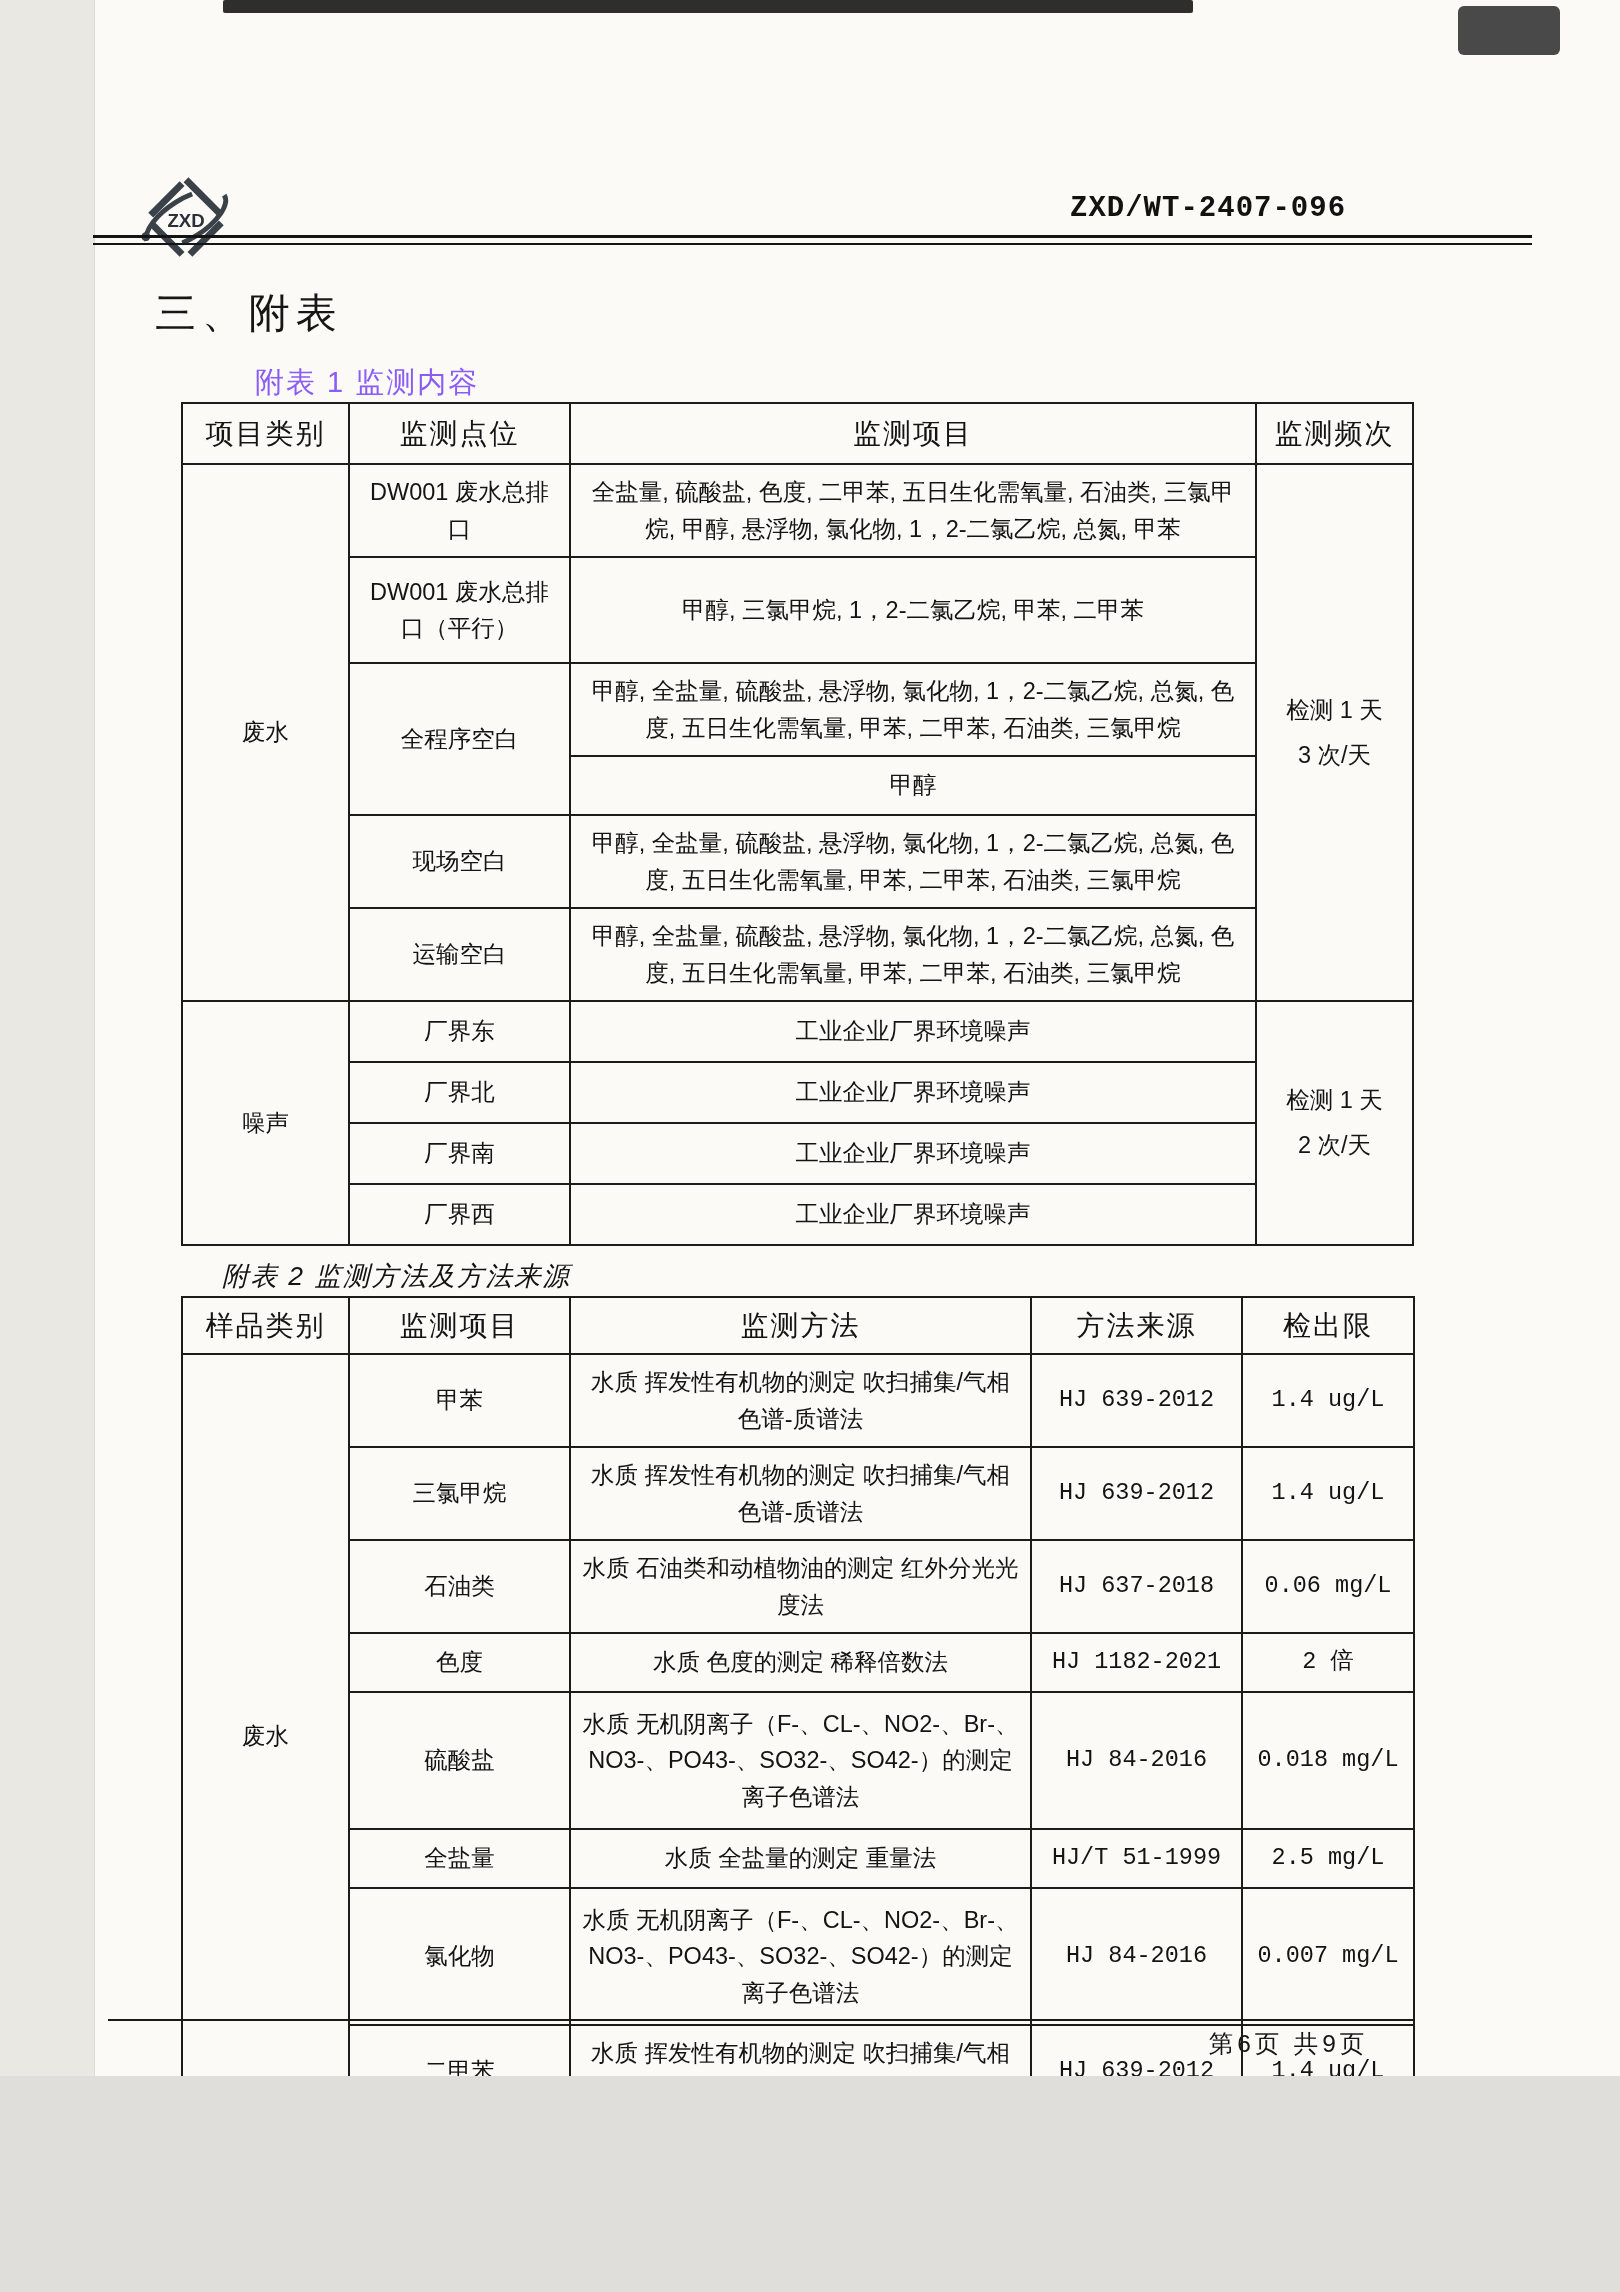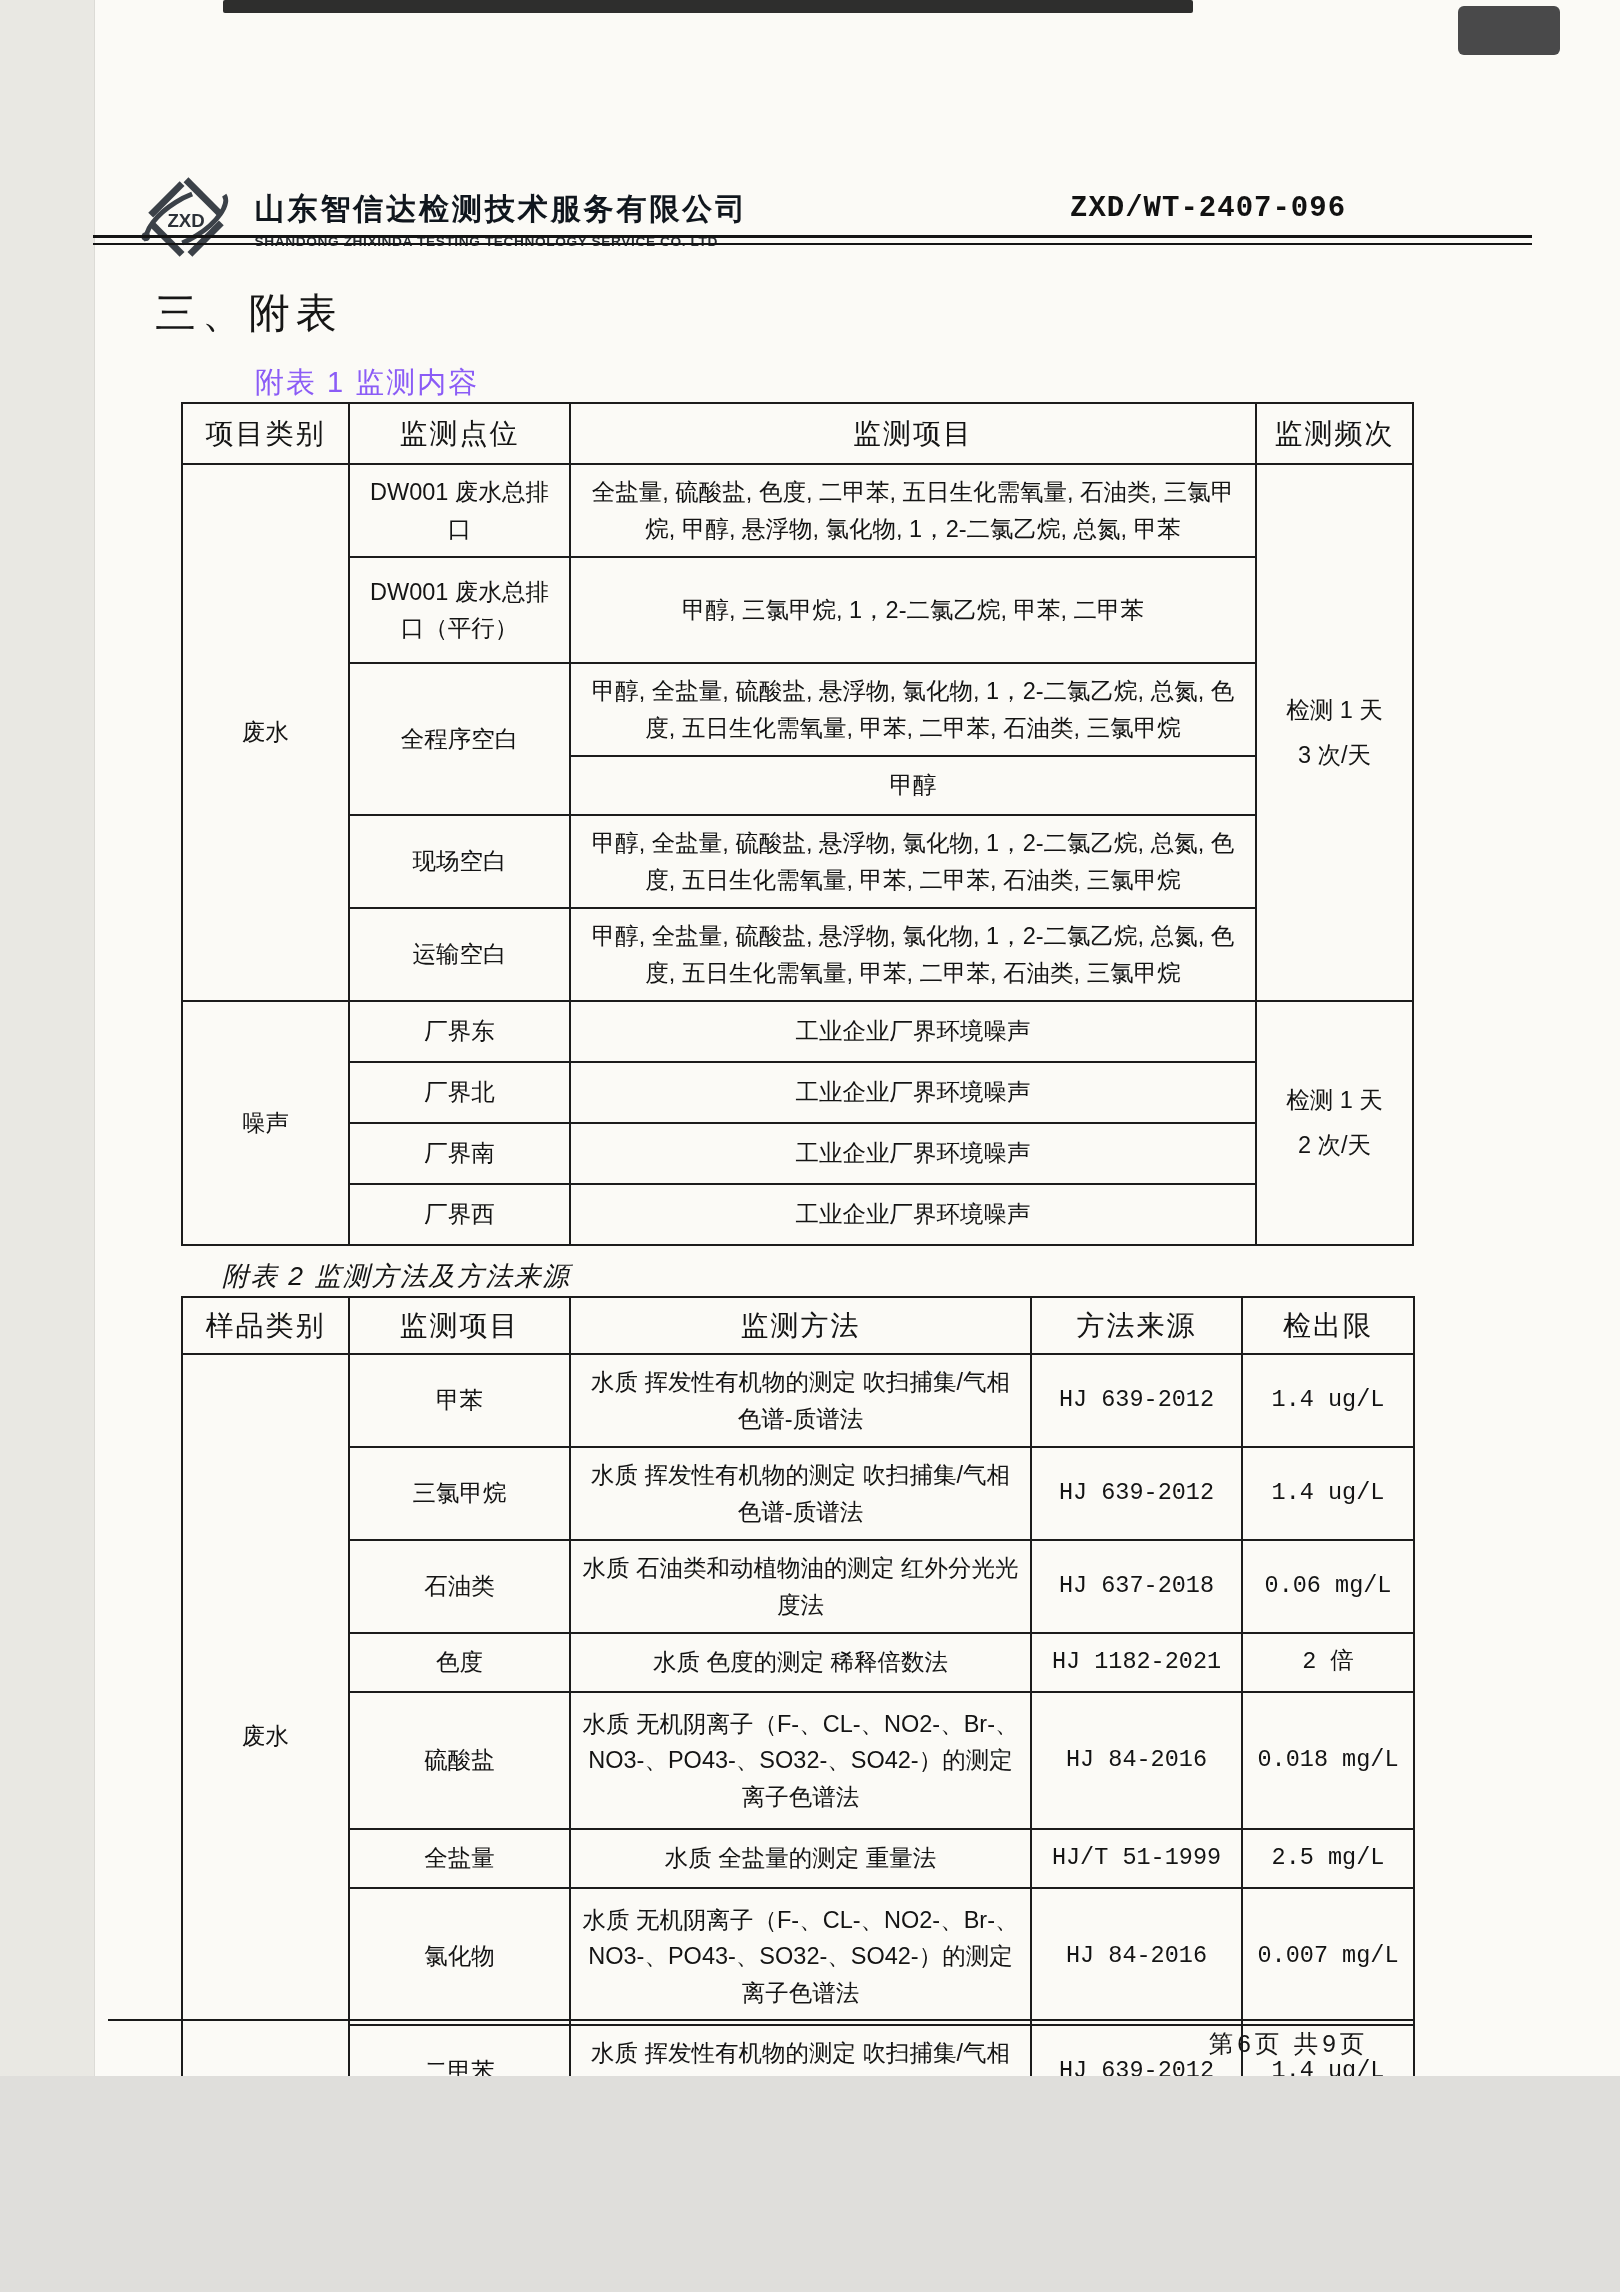--- a/index.html
+++ b/index.html
@@ -134,24 +134,20 @@
       <g fill="none" stroke="#3b4148" stroke-width="7">
         <path d="M52 12 L88 48"></path>
         <path d="M88 56 L56 88"></path>
         <path d="M48 88 L16 56"></path>
         <path d="M16 48 L48 16"></path>
       </g>
       <ellipse cx="52" cy="52" rx="46" ry="20" fill="none" stroke="#3b4148" stroke-width="5" transform="rotate(-32 52 52)" stroke-dasharray="70 40"></ellipse>
       <circle cx="11" cy="70" r="4.5" fill="#3b4148"></circle>
       <text x="52" y="60" text-anchor="middle" font-size="19" font-weight="bold" fill="#2c3138" font-family="Liberation Sans, sans-serif">ZXD</text>
     </svg>
-    <div class="company-block">
-      <div class="company-cn">山东智信达检测技术服务有限公司</div>
-      <div class="company-en">SHANDONG ZHIXINDA TESTING TECHNOLOGY SERVICE CO. LTD</div>
-    </div>
   </div>
   <div class="doc-number">ZXD/WT-2407-096</div>
   <div class="double-rule"></div>
 
   <div class="section-title">三、附表</div>
 
   <div class="t1-caption">附表 1  监测内容</div>
   <table class="sheet" id="table1">
     <colgroup>
         <col style="width:167px">

